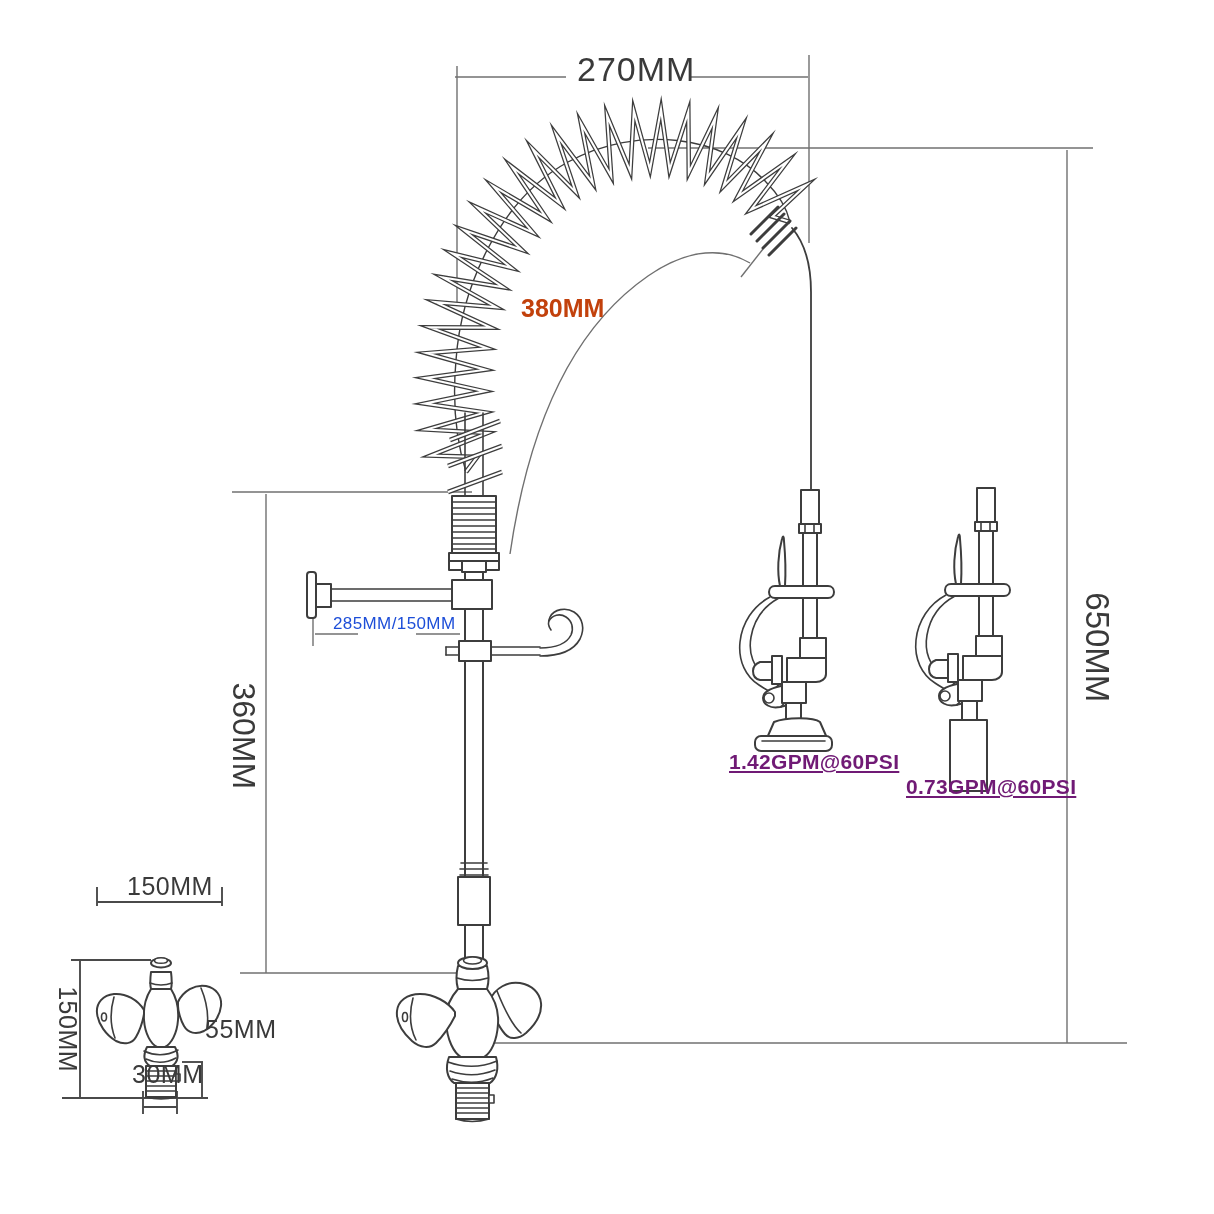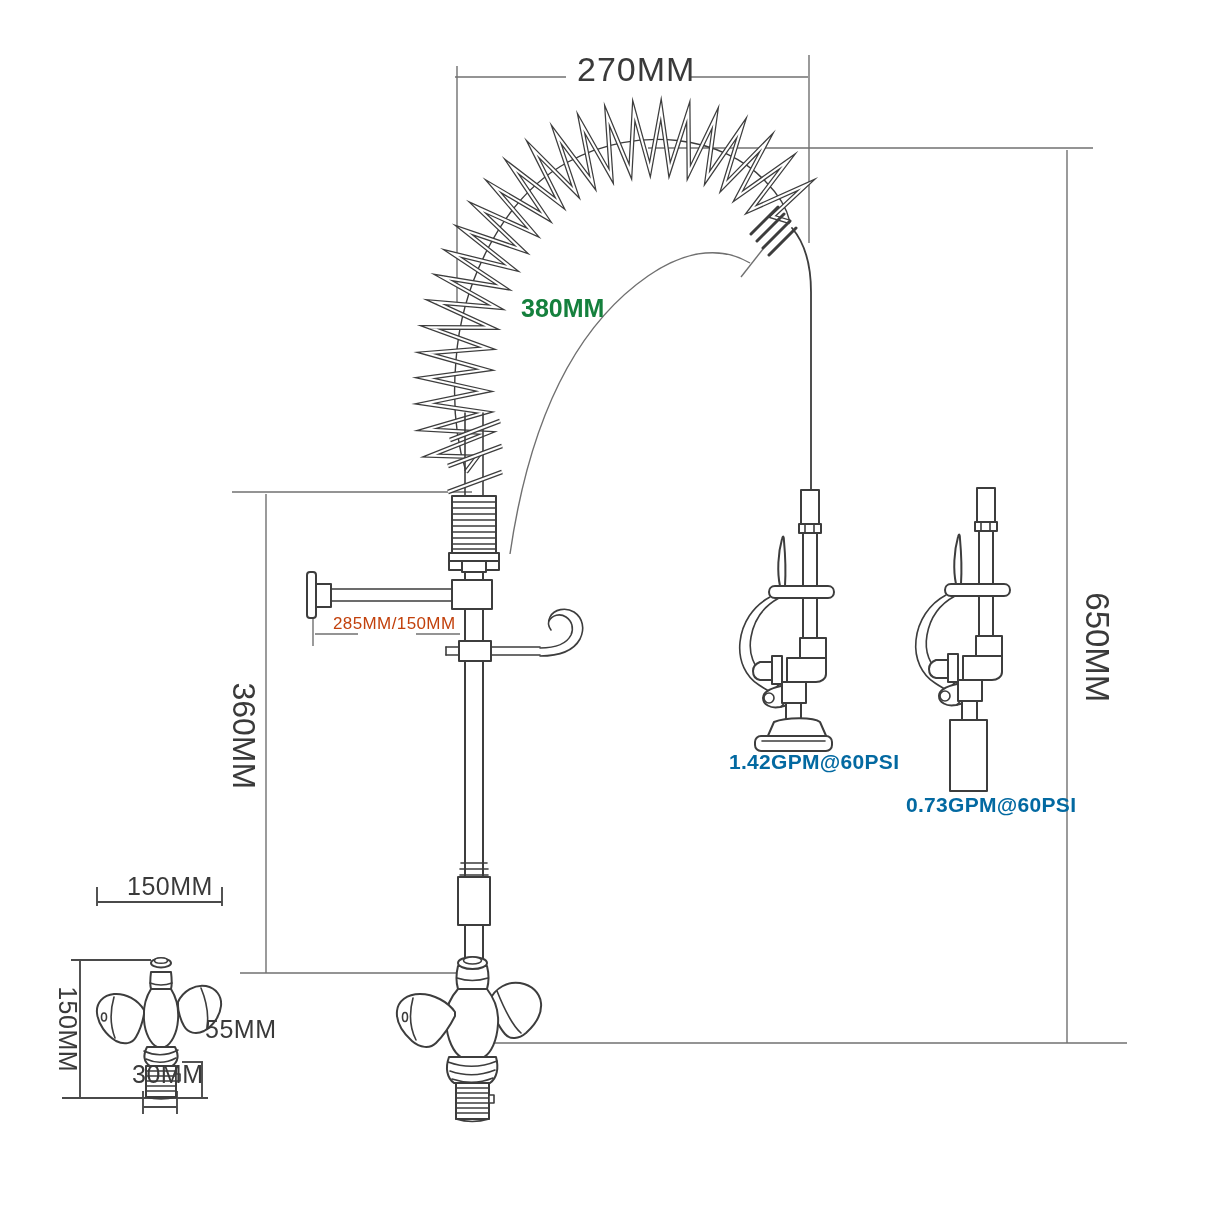--- a/index.html
+++ b/index.html
@@ -15,23 +15,23 @@
   .ow{stroke:var(--line);fill:#fff;stroke-width:2;stroke-linejoin:round;}
   .thin{stroke-width:1.6;}
   .dim{stroke:var(--dim);fill:none;stroke-width:1.4;}
   .ddim{stroke:#4a4a4a;fill:none;stroke-width:1.9;}
   .zz-outer{stroke:var(--line);stroke-width:4.6;fill:none;stroke-linejoin:miter;stroke-miterlimit:14;}
   .zz-inner{stroke:#fff;stroke-width:2.1;fill:none;stroke-linejoin:miter;stroke-miterlimit:14;}
   .lbl{position:absolute;white-space:nowrap;line-height:1.05;color:var(--text);}
   .rot{transform:rotate(90deg);transform-origin:center;}
   .big{font-size:34px;letter-spacing:1px;}
   .mid{font-size:25px;letter-spacing:.5px;}
-  .gpm{font-size:21px;font-weight:bold;color:#0369a1;letter-spacing:.3px;}
-  .gray{font-size:17px;color:#c2410c;letter-spacing:.4px;}
-  .arc380{font-size:25px;font-weight:bold;color:#15803d;}
+  .gpm{font-size:21px;font-weight:bold;color:#701a75;letter-spacing:.3px;text-decoration:underline;}
+  .gray{font-size:17px;color:#1d4ed8;letter-spacing:.4px;}
+  .arc380{font-size:25px;font-weight:bold;color:#c2410c;}
   .h650{font-size:33px;}
   .h360{font-size:32px;}
 </style>
 </head>
 <body>
 
 <div id="canvas">
 
 <svg width="1214" height="1214" viewBox="0 0 1214 1214">
 
@@ -257,19 +257,19 @@
     </g>
   </g>
 </svg>
 
 <div class="lbl big" style="left:577px;top:52px;">270MM</div>
 <div class="lbl arc380" style="left:521px;top:295px;">380MM</div>
 <div class="lbl h650 rot" style="left:1042px;top:630px;">650MM</div>
 <div class="lbl h360 rot" style="left:190px;top:719px;">360MM</div>
 <div class="lbl gray" style="left:333px;top:615px;">285MM/150MM</div>
 <div class="lbl gpm" style="left:729px;top:751px;">1.42GPM@60PSI</div>
-<div class="lbl gpm" style="left:906px;top:794px;">0.73GPM@60PSI</div>
+<div class="lbl gpm" style="left:906px;top:776px;">0.73GPM@60PSI</div>
 <div class="lbl mid" style="left:127px;top:873px;">150MM</div>
 <div class="lbl mid rot" style="left:25px;top:1016px;">150MM</div>
 <div class="lbl mid" style="left:205px;top:1016px;">55MM</div>
 <div class="lbl mid" style="left:132px;top:1061px;">30MM</div>
 
 </div>
 
 </body></html>

